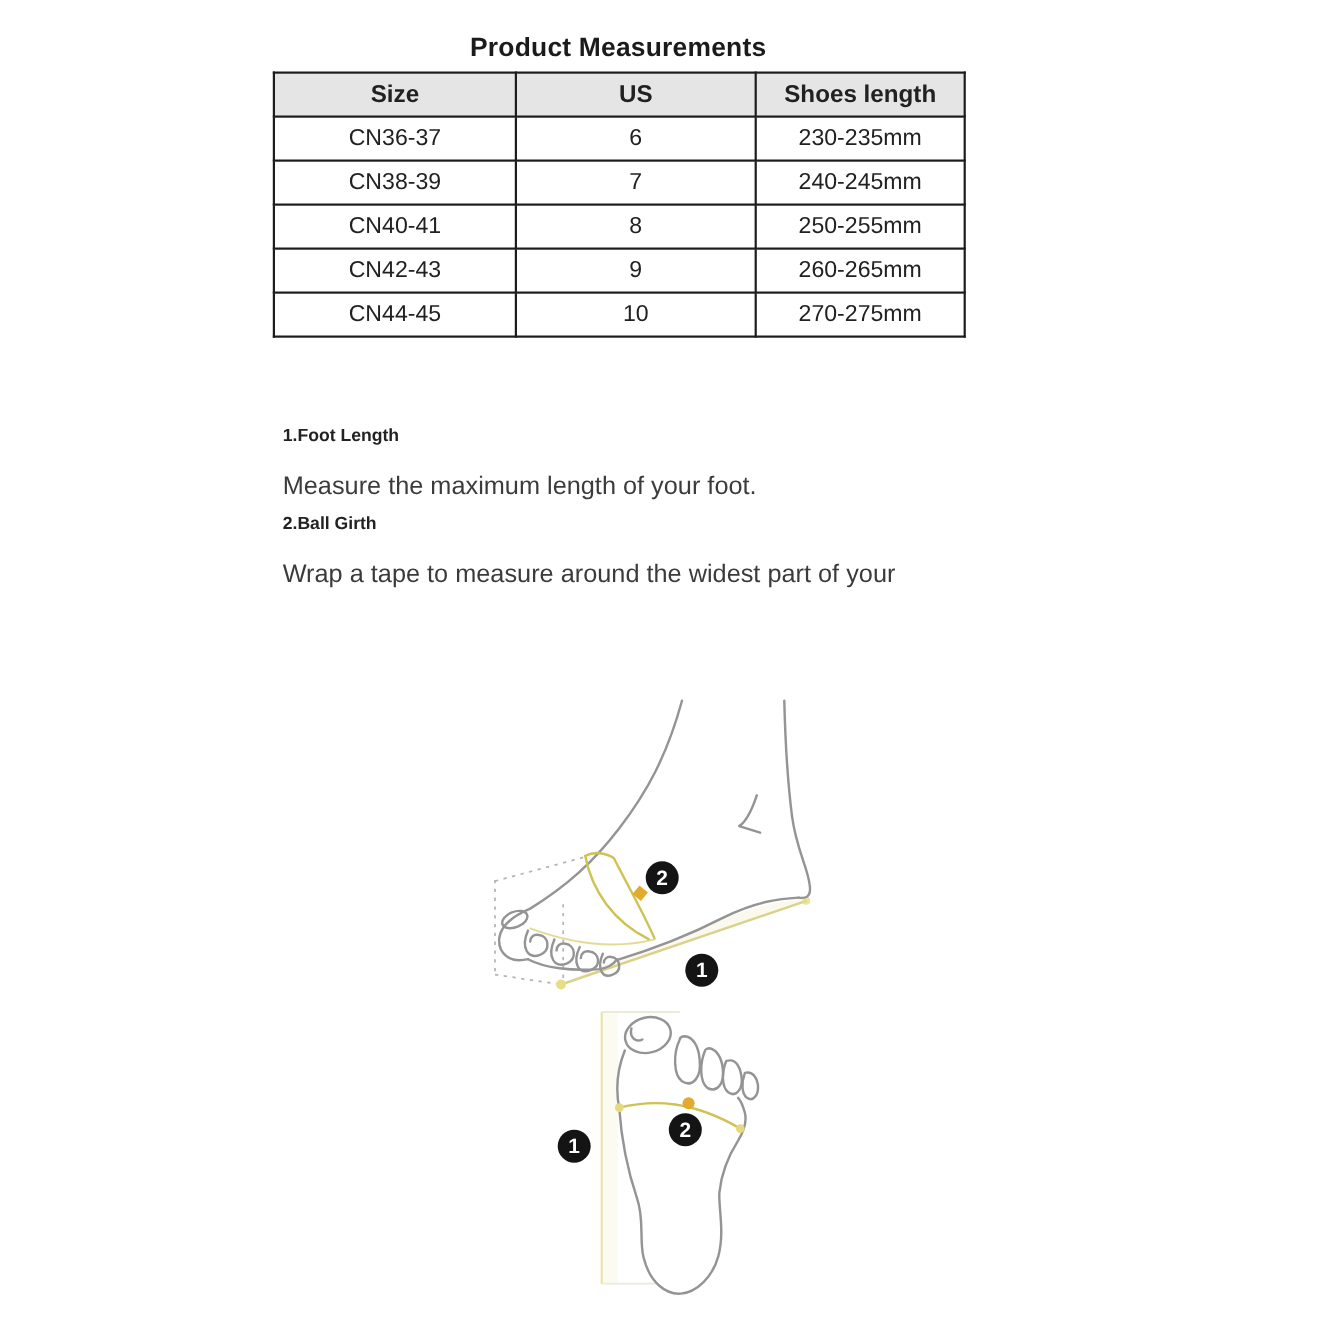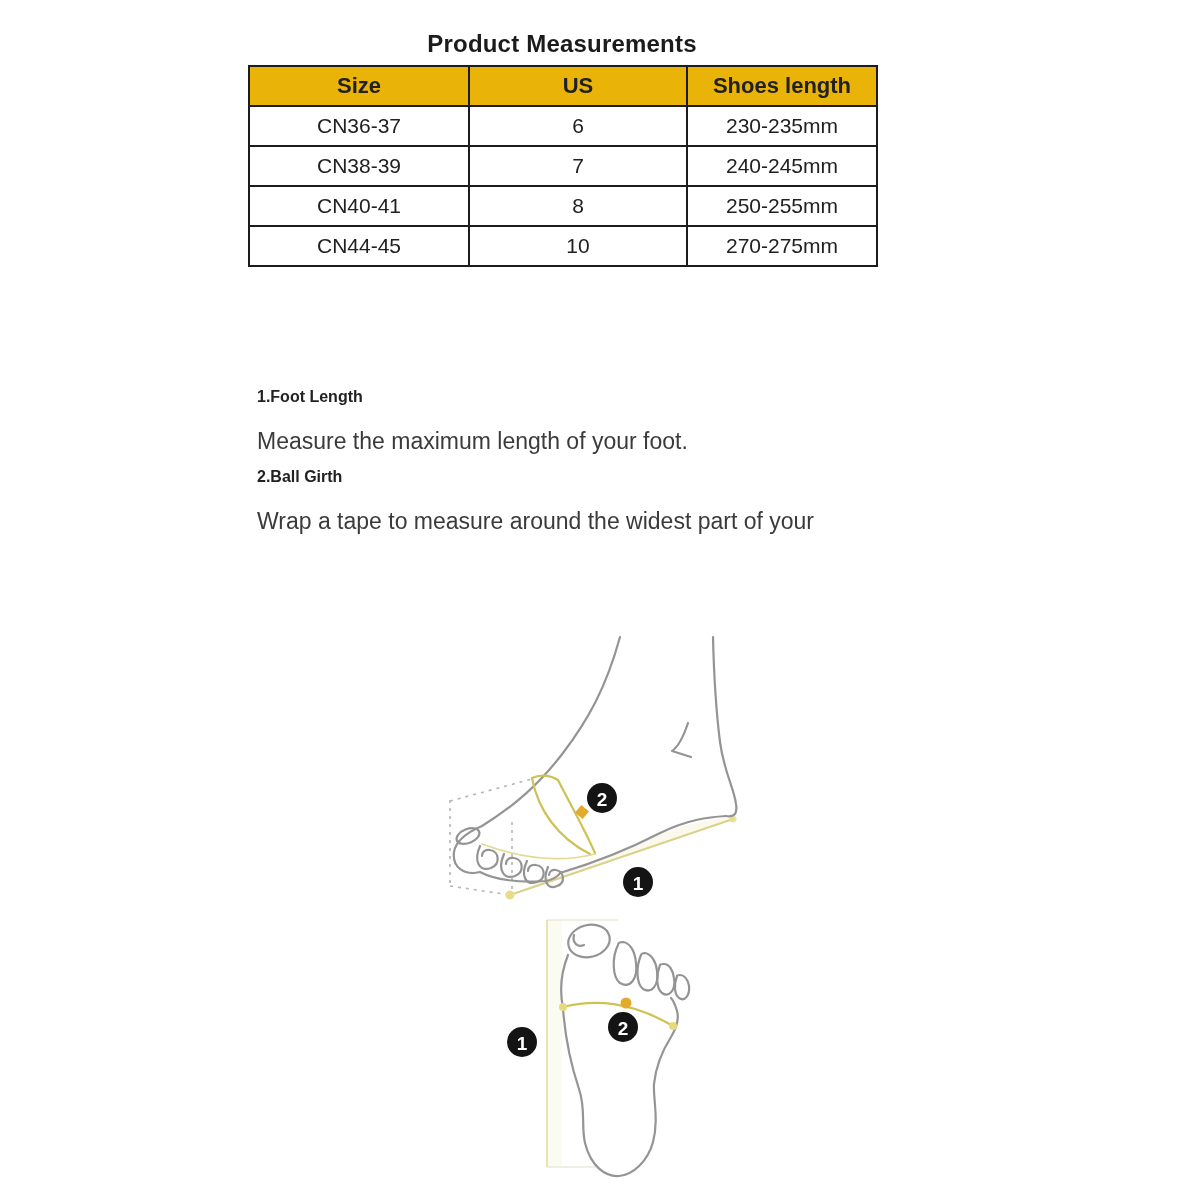--- a/index.html
+++ b/index.html
@@ -7,21 +7,21 @@
         font-family:"Liberation Sans",sans-serif;color:#1d1d1d;padding-left:47px;}
 
   .page-title{position:absolute;left:248px;top:30px;width:628px;text-align:center;
               font-size:24px;font-weight:bold;color:#1b1b1b;letter-spacing:.2px;}
 
   table.size-table{position:absolute;left:248px;top:65px;width:628px;border-collapse:collapse;
                    table-layout:fixed;}
   table.size-table col.c1{width:220px;} table.size-table col.c2{width:218px;} table.size-table col.c3{width:190px;}
   table.size-table th,table.size-table td{border:2px solid #1c1c1c;height:38px;text-align:center;
                    vertical-align:middle;font-size:21px;color:#212121;padding:0;}
-  table.size-table th{background:#eab308;font-weight:bold;font-size:22px;}
+  table.size-table th{background:#e5e5e5;font-weight:bold;font-size:22px;}
 
   .sect-head{position:absolute;left:257px;font-size:16px;font-weight:bold;color:#222;}
   .sect-body{position:absolute;left:257px;font-size:23px;font-weight:normal;color:#3b3b3b;}
   #foot-length-head{top:388px;} #foot-length-body{top:428px;text-align:center;}
   #ball-girth-head{top:468px;text-align:center;}  #ball-girth-body{top:508px;}
 
   .diagram{position:absolute;}
   #side-view{left:420px;top:620px;}
   #bottom-view{left:490px;top:895px;}
 
@@ -66,20 +66,25 @@
       </tr>
       <tr>
         <td>CN38-39</td>
         <td>7</td>
         <td>240-245mm</td>
       </tr>
       <tr>
         <td>CN40-41</td>
         <td>8</td>
         <td>250-255mm</td>
+      </tr>
+      <tr>
+        <td>CN42-43</td>
+        <td>9</td>
+        <td>260-265mm</td>
       </tr>
       <tr>
         <td>CN44-45</td>
         <td>10</td>
         <td>270-275mm</td>
       </tr>
     </tbody>
   </table>
 
   <div class="sect-head" id="foot-length-head">1.Foot Length</div>

